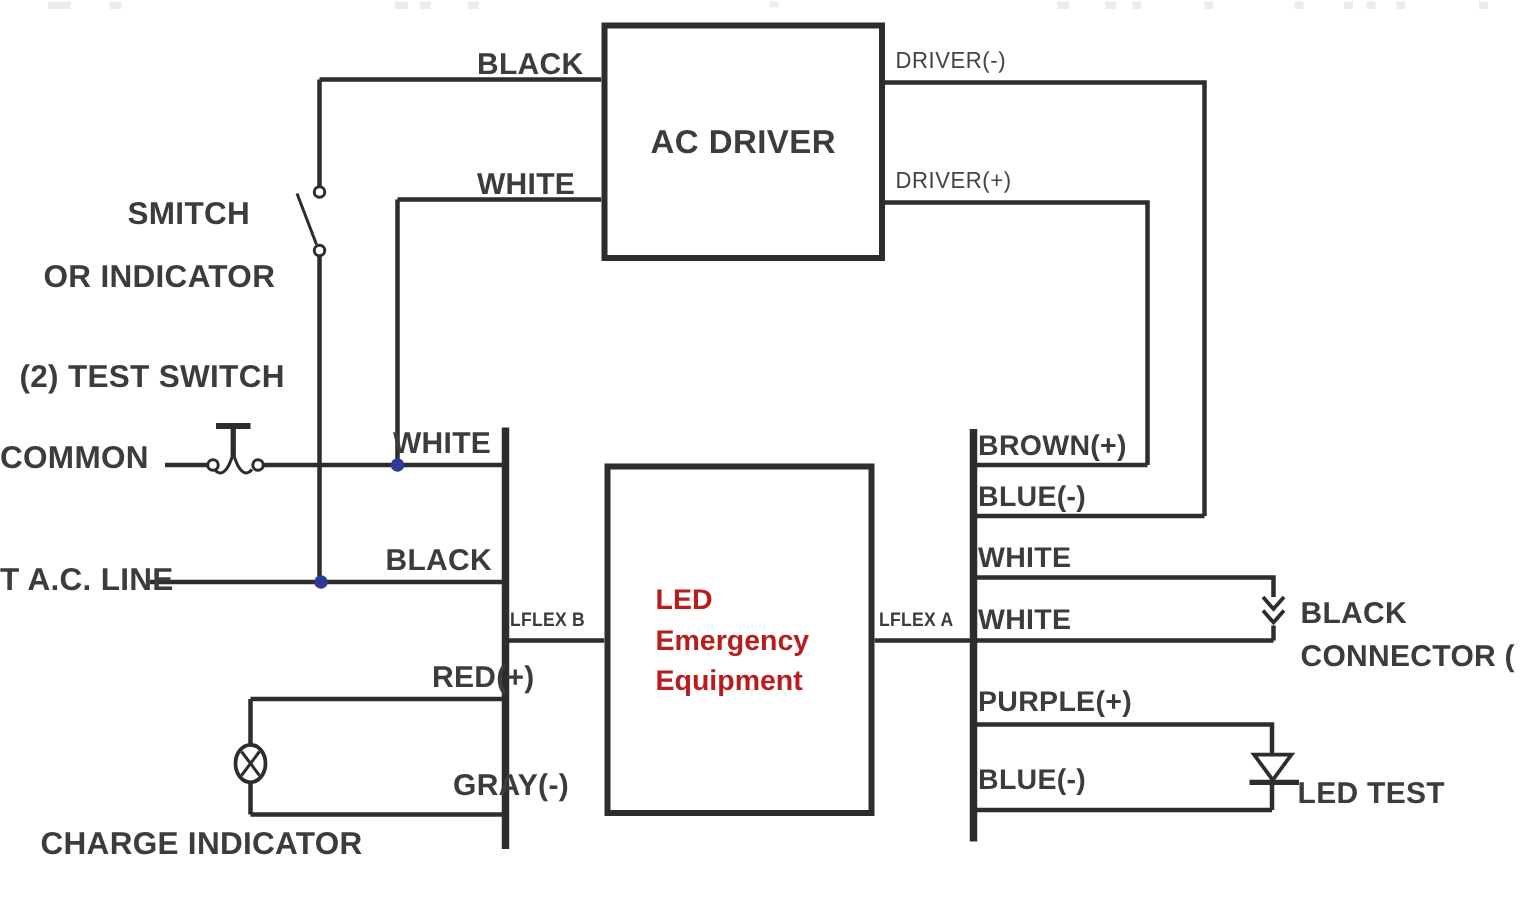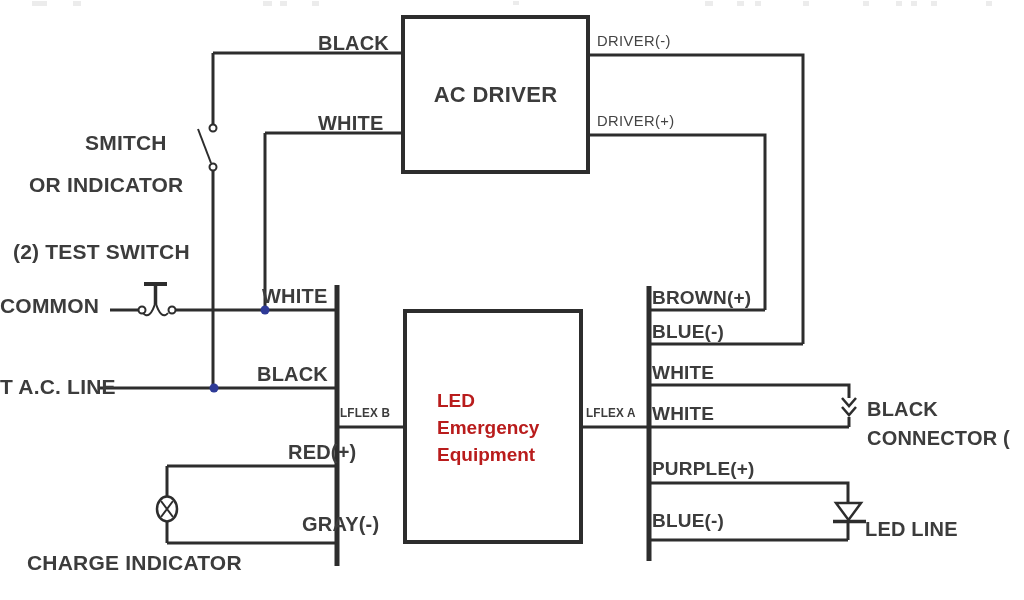--- a/index.html
+++ b/index.html
@@ -155,15 +155,15 @@
 
   <div class="lbl sz19" style="left:652px;top:288px;">BROWN(+)</div>
   <div class="lbl sz19" style="left:652px;top:322px;">BLUE(-)</div>
   <div class="lbl sz19" style="left:652px;top:363px;">WHITE</div>
   <div class="lbl sz19" style="left:652px;top:404px;">WHITE</div>
   <div class="lbl sz19" style="left:652px;top:459px;">PURPLE(+)</div>
   <div class="lbl sz19" style="left:652px;top:511px;">BLUE(-)</div>
 
   <div class="lbl sz20" style="left:867px;top:399px;">BLACK</div>
   <div class="lbl sz20" style="left:867px;top:428px;">CONNECTOR (</div>
-  <div class="lbl sz20" style="left:865px;top:519px;">LED LINE</div>
+  <div class="lbl sz20" style="left:865px;top:519px;">LED TEST</div>
 
 </div>
 
 </body></html>

